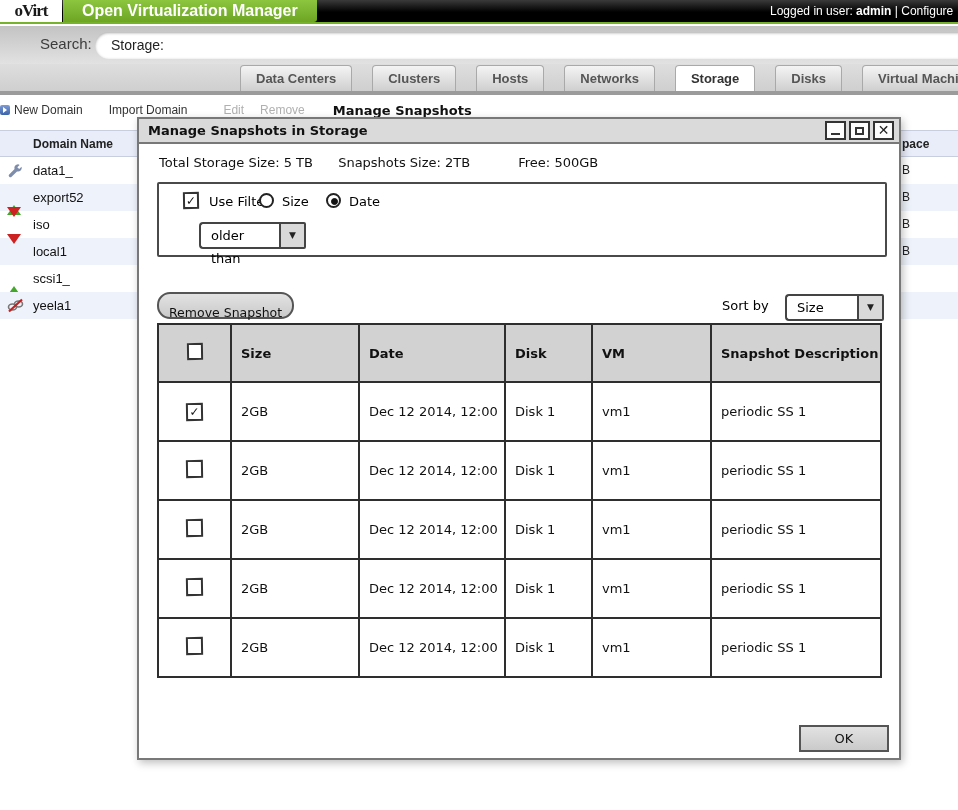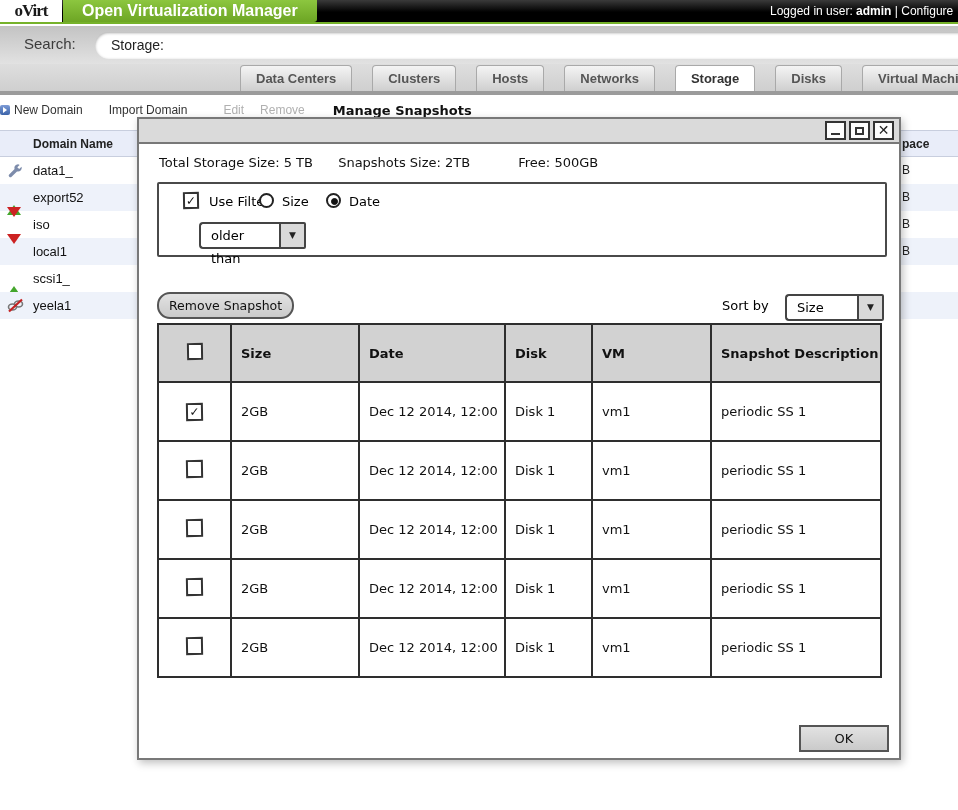--- a/index.html
+++ b/index.html
@@ -15,21 +15,21 @@
   .badge { position:absolute; left:63px; top:0; height:22px; padding:0 19px;
            background:linear-gradient(#8cc63f,#6da524); color:#fff; font-weight:bold;
            font-size:16px; line-height:22px; border-radius:0 0 3px 0; }
   .user-info { position:absolute; left:770px; top:0; height:22px; line-height:22px; color:#fff;
                font-size:12px; white-space:nowrap; }
   .user-info b { font-weight:bold; }
 
   
   .searchbar { position:absolute; left:0; top:26px; width:958px; height:38px;
                background:linear-gradient(#c3c3c3,#e2e2e2); }
-  .search-label { position:absolute; left:24px; top:9px; font-size:15px; color:#3c3c3c; }
+  .search-label { position:absolute; left:40px; top:9px; font-size:15px; color:#3c3c3c; }
   .search-pill { position:absolute; left:95px; top:6px; width:880px; height:27px; background:#fff;
                  border-radius:14px; box-shadow:inset 0 1px 3px rgba(0,0,0,.35); }
   .search-pill input { position:absolute; left:16px; top:2px; width:820px; height:22px; border:none;
                  outline:none; font-size:14px; color:#222; font-family:"Liberation Sans",sans-serif; background:transparent; }
 
   
   .tabrow { position:absolute; left:0; top:64px; width:958px; height:31px;
             background:linear-gradient(#dedede,#cfcfcf); border-bottom:4px solid #9b9b9b;
             display:flex; align-items:flex-end; padding-left:240px; }
   .tab { height:26px; line-height:26px; padding:0 15px; margin-right:20px; font-size:13px; font-weight:bold;
@@ -103,21 +103,21 @@
   .dd .dd-btn { width:27px; background:#d9d9d9; border:2px solid #444; border-radius:0 2px 2px 0;
                 text-align:center; font-size:9px; line-height:23px; color:#222; }
   .f-dd { left:40px; top:2px; }
   .f-dd .dd-val { width:80px; }
   .date-input { position:absolute; left:152px; top:2px; width:200px; height:27px; border:2px solid #444;
                 border-radius:3px; font-size:13px; padding:0 8px; font-family:"DejaVu Sans",sans-serif;
                 color:#111; outline:none; background:#fff; }
 
   .btn { background:linear-gradient(#e2e2e2,#cacaca); border:2px solid #555; font-size:12.5px;
          font-family:"DejaVu Sans",sans-serif; color:#111; cursor:pointer; }
-  .remove-btn { position:absolute; left:18px; top:173px; height:27px; padding:4px 10px;border-radius:13px; }
+  .remove-btn { position:absolute; left:18px; top:173px; height:27px; padding:11px 10px;border-radius:13px; }
   .sort-label { position:absolute; left:583px; top:179px; font-size:13px; }
   .sort-dd { left:646px; top:175px; }
   .sort-dd .dd-val { width:72px; }
 
   .snap-table { position:absolute; left:18px; top:204px; width:725px; border-collapse:collapse; }
   .snap-table th, .snap-table td { border:2px solid #2e2e2e; font-size:13px; text-align:left;
          padding-left:9px; color:#111; font-family:"DejaVu Sans",sans-serif; }
   .snap-table th { background:#d2d2d2; font-weight:bold; height:58px; }
   .snap-table td { background:#fff; height:59px; font-weight:normal; }
   .snap-table .c-check { width:73px; text-align:center; padding-left:0; }
@@ -214,20 +214,21 @@
           <ellipse cx="11.5" cy="6" rx="4" ry="3" fill="none" stroke="#777" stroke-width="1.6"></ellipse>
           <line x1="2" y1="13.5" x2="15" y2="1.5" stroke="#c42222" stroke-width="2.2"></line>
         </svg>
     </span>
     <span class="d-name">yeela1</span>
   </div>
 </div>
 
 <div class="dialog">
   <div class="dlg-titlebar">
+    <span class="dlg-title">Manage Snapshots in Storage</span>
     <div class="win-btns">
       <div class="win-btn">
           <span class="min-line"></span>
         </div>
       <div class="win-btn">
           <span class="max-box"></span>
         </div>
       <div class="win-btn">
           <span class="close-x">✕</span>
         </div>

